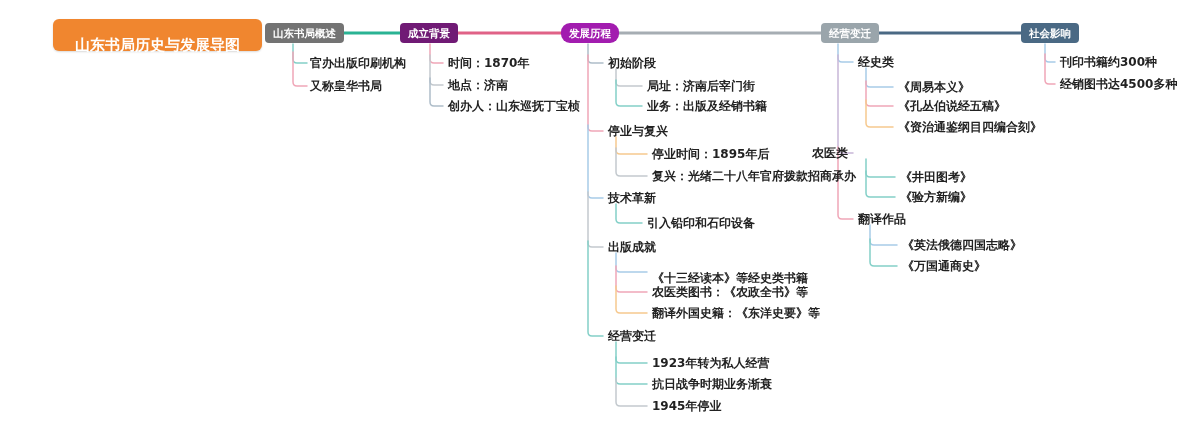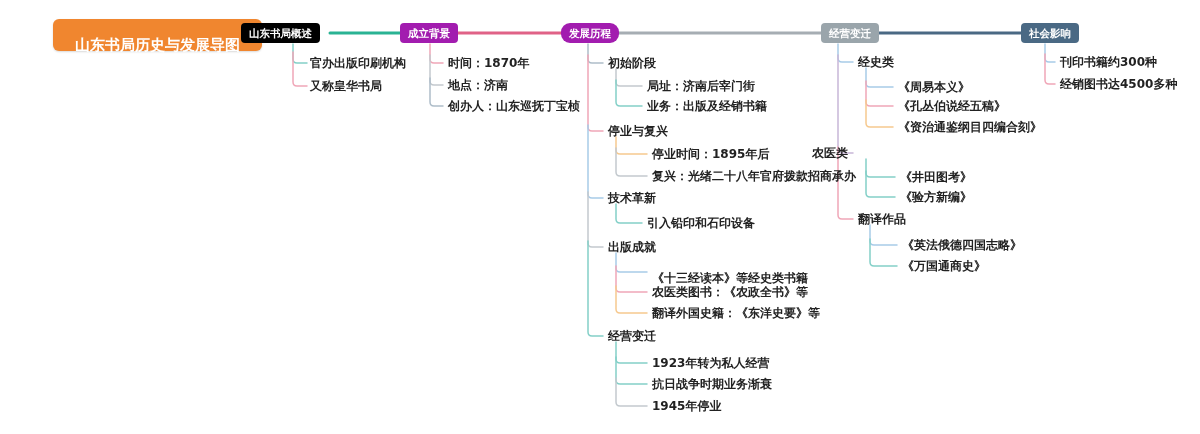--- a/index.html
+++ b/index.html
@@ -1,22 +1,22 @@
 <!DOCTYPE html>
 <html><head>
 <meta charset="utf-8">
 <style>
   html,body{margin:0;padding:0;background:#ffffff;font-family:"DejaVu Sans","Liberation Sans",sans-serif;}
   #canvas{position:relative;width:1200px;height:434px;background:#ffffff;overflow:hidden;}
   svg.connectors{position:absolute;left:0;top:0;z-index:1;}
   .node{position:absolute;z-index:2;color:#ffffff;font-weight:bold;white-space:nowrap;box-sizing:border-box;}
   .root{left:53px;top:19px;height:32px;line-height:32px;padding:10px 22px;border-radius:6px;font-size:15px;background:#f0862f;box-shadow:0 1px 2px rgba(0,0,0,.15);text-align:center;}
   .b1{position:absolute;top:23px;height:20px;line-height:20px;padding:0 8px;border-radius:4px;font-size:10.5px;}
-  .n-overview{left:241px;background:#000000;}
-  .n-background{left:400px;background:#a21caf;}
+  .n-overview{left:265px;background:#737373;}
+  .n-background{left:400px;background:#701a75;}
   .n-development{left:561px;background:#a21caf;border-radius:9px;}
   .n-publications{left:821px;background:#9aa5ab;}
   .n-impact{left:1021px;background:#4a6984;}
   .leaf{position:absolute;z-index:2;font-size:12px;font-weight:bold;color:#222222;white-space:nowrap;line-height:12px;}
 </style>
 </head>
 <body>
 
 <div id="canvas">
 

